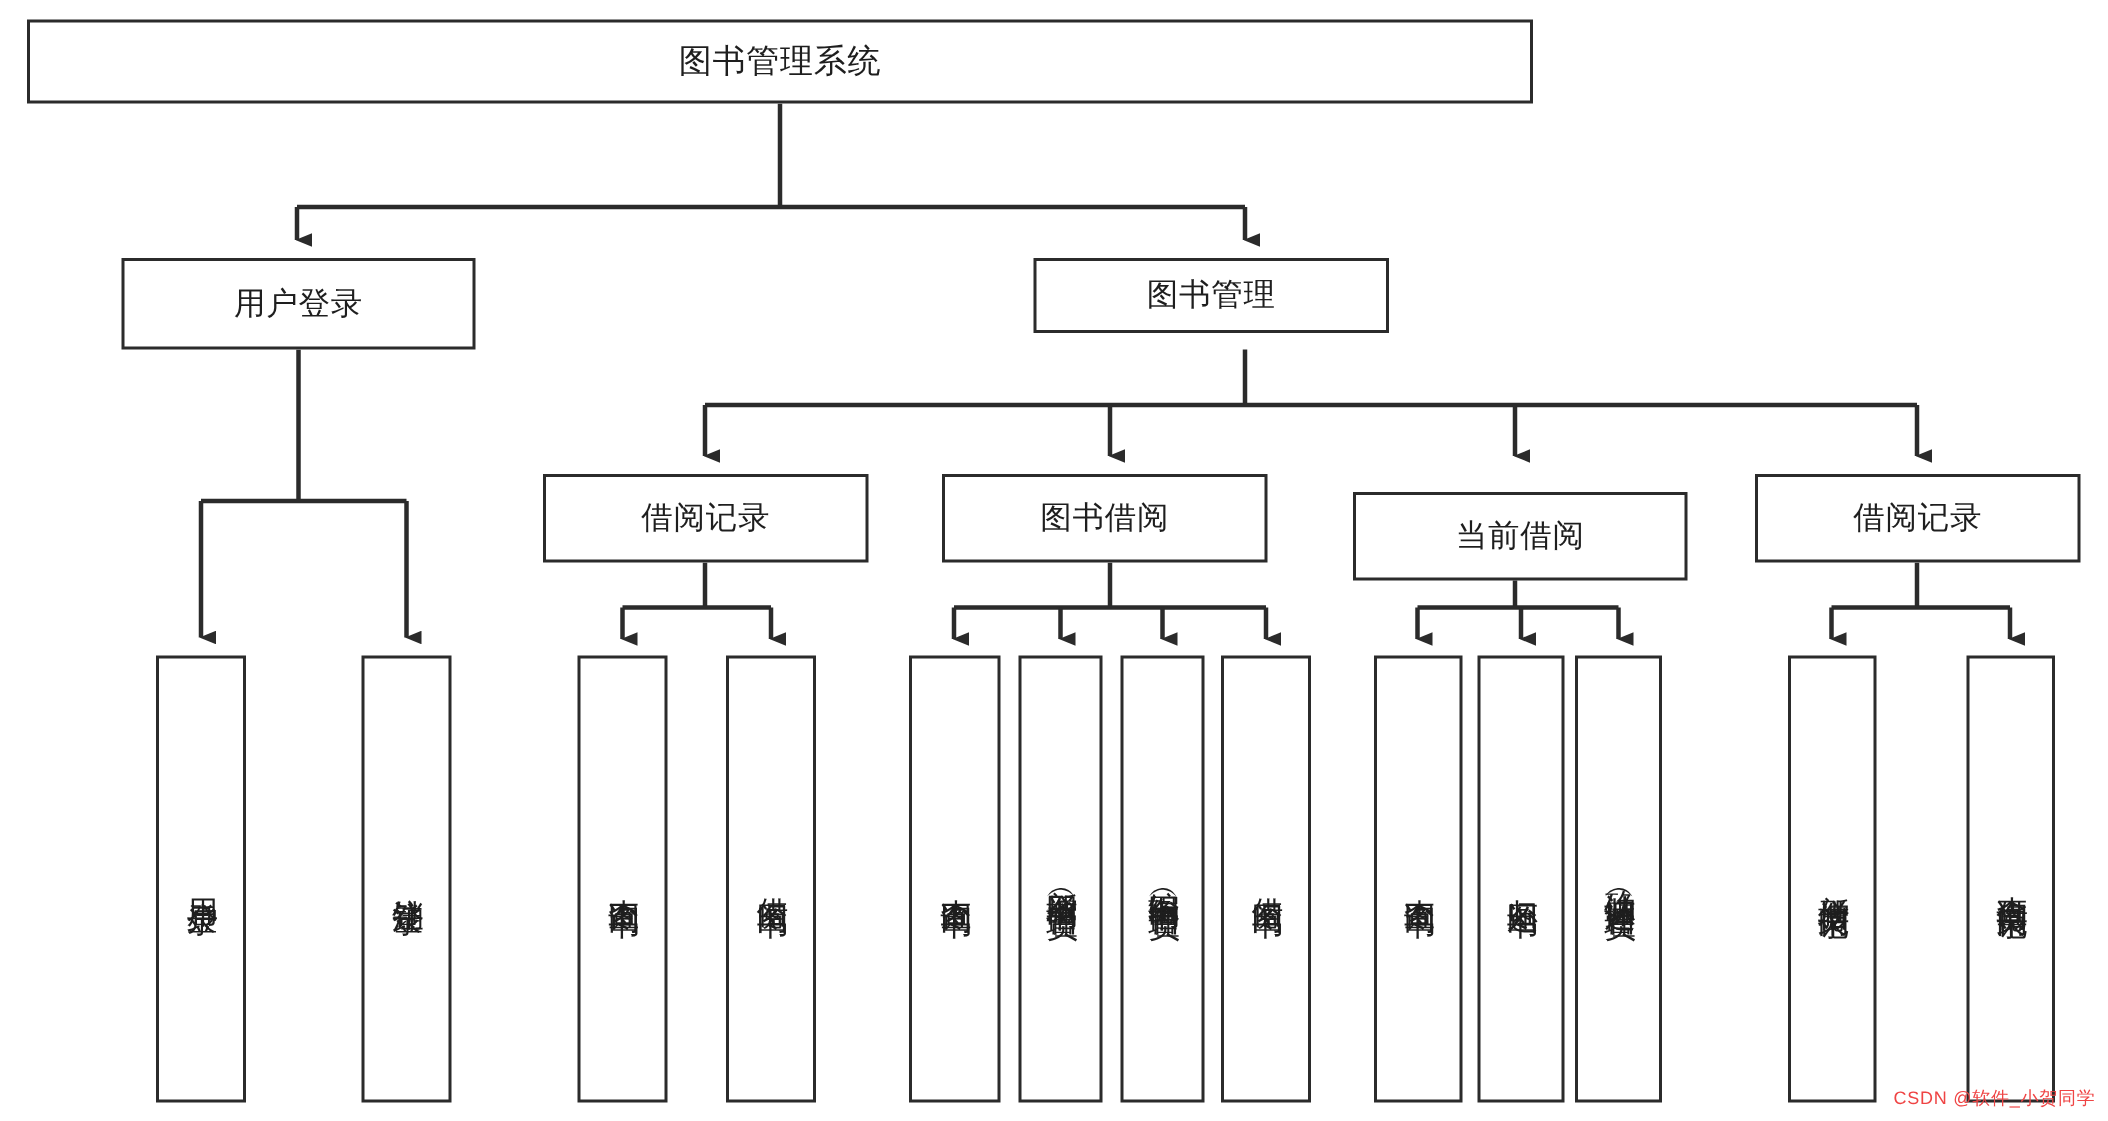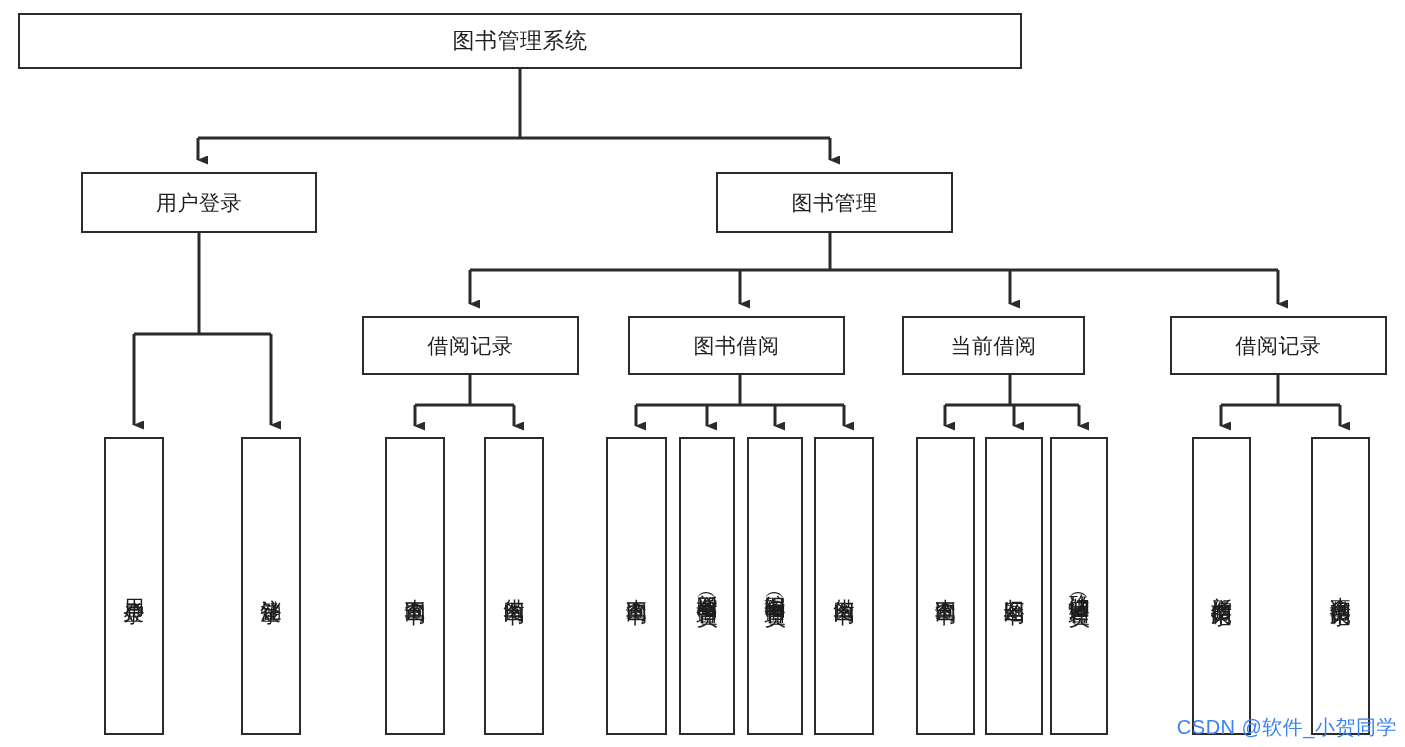--- a/index.html
+++ b/index.html
@@ -63,22 +63,22 @@
     font-size: 21px;
     line-height: 1.15;
     letter-spacing: 2px;
     white-space: normal;
     max-height: 100%;
   }
   #watermark {
     position: absolute;
     right: 8px;
     bottom: 6px;
-    font-size: 20px;
-    color: #3b82f6;
+    font-size: 12px;
+    color: #ef4444;
     letter-spacing: 0.5px;
     z-index: 5;
     white-space: pre;
     user-select: none;
   }
 </style>
 </head>
 <body>
 
 <div id="diagram-root">
@@ -133,31 +133,31 @@
     </g>
   </svg>
 
   <div class="node root horizontal" style="left:18px; top:13px; width:1004px; height:56px;">
     <span class="node-label">图书管理系统</span>
   </div>
 
   <div class="node horizontal" style="left:81px; top:172px; width:236px; height:61px;">
     <span class="node-label">用户登录</span>
   </div>
-  <div class="node horizontal" style="left:716px; top:172px; width:237px; height:61px;">
+  <div class="node horizontal" style="left:689px; top:172px; width:237px; height:50px;">
     <span class="node-label">图书管理</span>
   </div>
 
   <div class="node horizontal" style="left:362px; top:316px; width:217px; height:59px;">
     <span class="node-label">借阅记录</span>
   </div>
   <div class="node horizontal" style="left:628px; top:316px; width:217px; height:59px;">
     <span class="node-label">图书借阅</span>
   </div>
-  <div class="node horizontal" style="left:902px; top:316px; width:183px; height:59px;">
+  <div class="node horizontal" style="left:902px; top:328px; width:223px; height:59px;">
     <span class="node-label">当前借阅</span>
   </div>
   <div class="node horizontal" style="left:1170px; top:316px; width:217px; height:59px;align-items:center;">
     <span class="node-label">借阅记录</span>
   </div>
 
   <div class="node vertical" style="left:104px; top:437px; width:60px; height:298px;">
     <span class="node-label">用户登录</span>
   </div>
   <div class="node vertical" style="left:241px; top:437px; width:60px; height:298px;">

